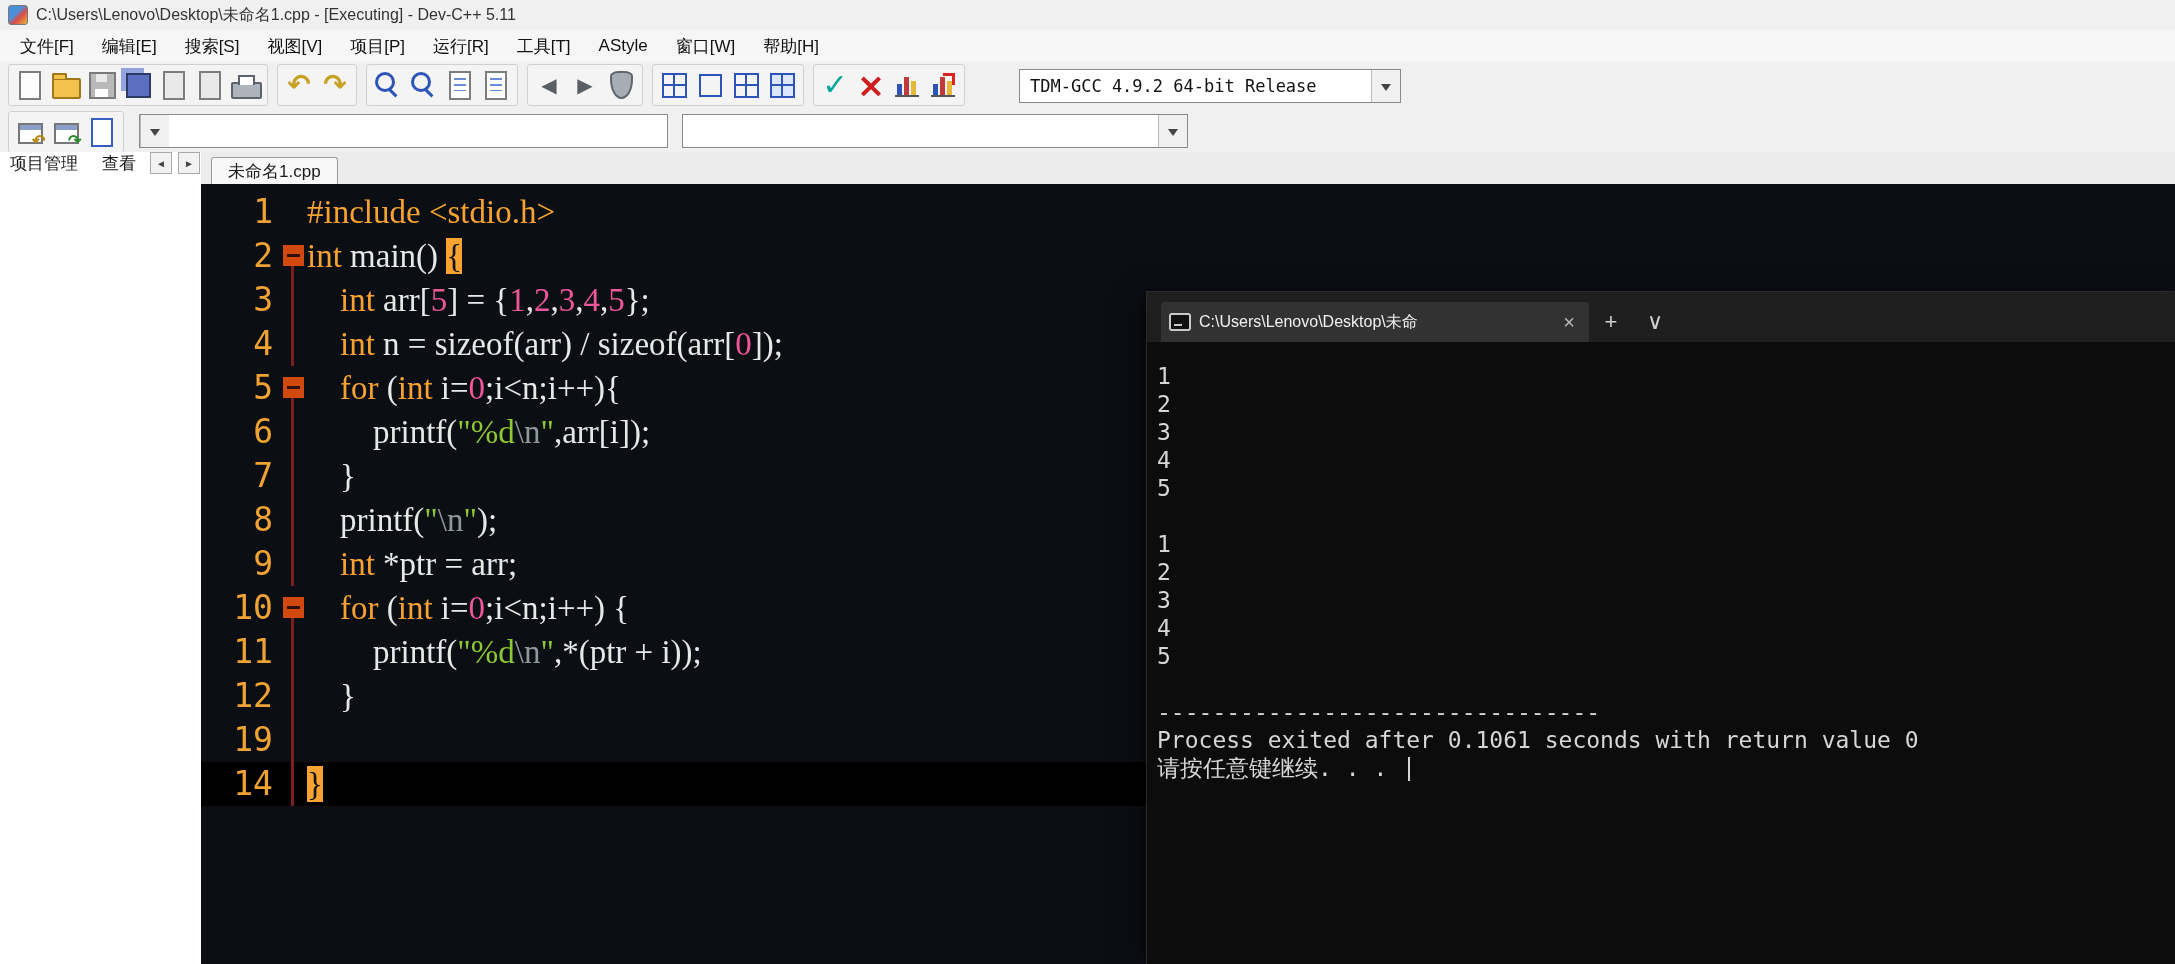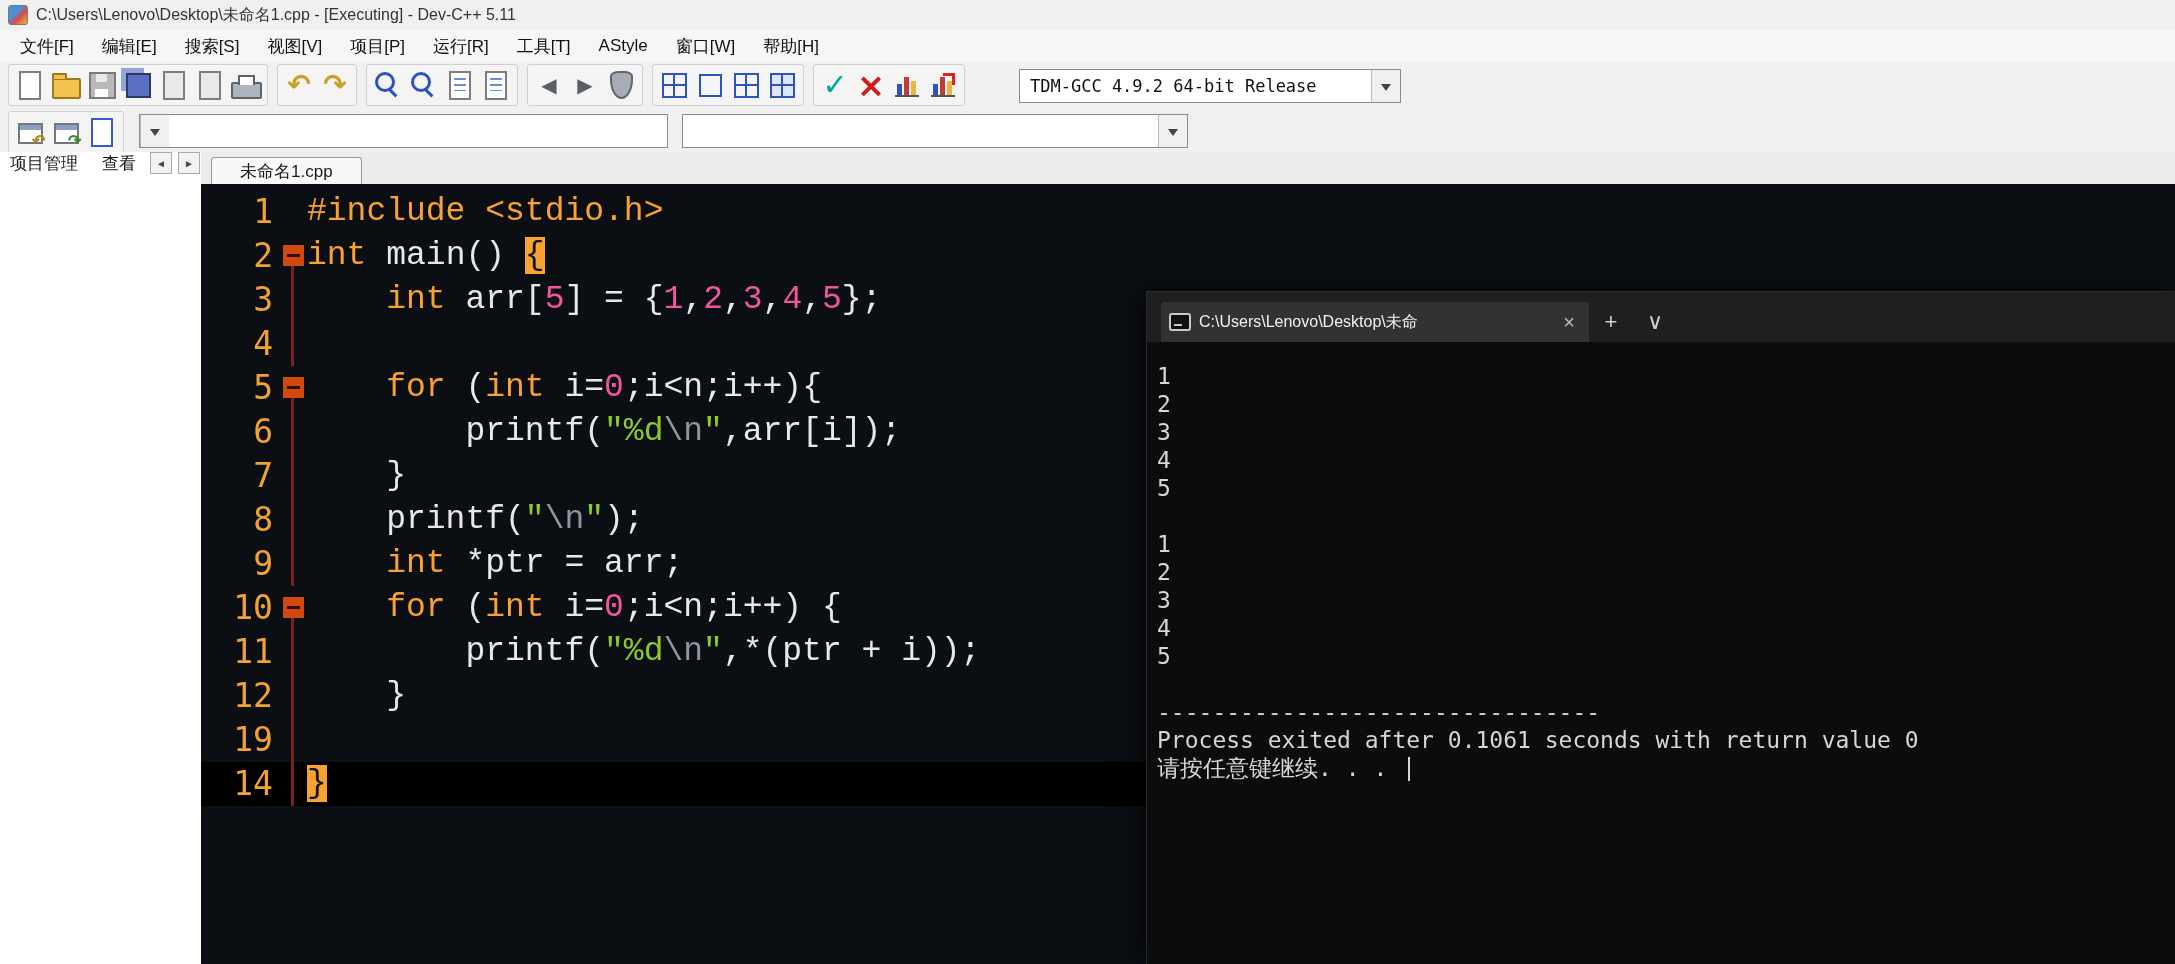--- a/index.html
+++ b/index.html
@@ -90,40 +90,40 @@
 
   
   .panel-head{position:absolute;left:0;top:152px;width:201px;height:32px;background:#fff;
               border-right:1px solid #c8c8c8;display:flex;align-items:flex-start;font-size:17px;}
   .panel-tab{margin-left:10px;white-space:nowrap;}
   .panel-tab.second{margin-left:24px;}
   .spin{width:20px;height:20px;border:1px solid #aaa;background:#f2f2f2;display:flex;
         align-items:center;justify-content:center;font-size:10px;color:#444;margin-left:6px;}
   .spin.first{margin-left:14px;}
   .tabstrip{position:absolute;left:201px;top:152px;right:0;height:32px;background:#ececec;}
-  .file-tab{margin-left:10px;height:27px;margin-top:5px;padding:0 28px;background:#f8f8f8;
+  .file-tab{margin-left:10px;height:27px;margin-top:5px;padding:0 16px;background:#f8f8f8;
             border:1px solid #9a9a9a;border-bottom:none;border-radius:3px 3px 0 0;
             font-size:17px;display:inline-flex;align-items:center;}
 
   
   .left-panel{position:absolute;left:0;top:184px;bottom:0;width:201px;background:#fff;
               border-right:1px solid #c8c8c8;}
 
   
   .editor{position:absolute;left:201px;top:184px;right:0;bottom:0;background:#0b0f14;padding-top:6px;}
   .line{display:flex;height:44px;}
   .line.cur{background:#000;}
   .gut{flex:0 0 72px;text-align:right;padding-right:10px;color:#f0a232;
        font-family:"DejaVu Sans Mono",monospace;font-size:33px;line-height:44px;}
   .margin{flex:0 0 24px;position:relative;}
   .margin.vfull::before{content:"";position:absolute;left:8px;top:0;bottom:0;width:3px;background:#7e1f1f;}
   .margin.vhalf::before{content:"";position:absolute;left:8px;top:50%;bottom:0;width:3px;background:#7e1f1f;}
   .fold-box{position:absolute;left:0;top:11px;width:21px;height:21px;background:#d2490f;}
   .fold-box::after{content:"";position:absolute;left:4px;top:9px;right:4px;height:3px;background:#30100a;}
-  .code{font-family:Liberation Mono, monospace;font-size:33px;line-height:44px;white-space:pre;color:#e8e8e8;}
+  .code{font-family:Liberation Serif, serif;font-size:33px;line-height:44px;white-space:pre;color:#e8e8e8;}
   .tok-kw,.tok-pp{color:#f9a232;}
   .tok-num{color:#f0569b;}
   .tok-str{color:#8cc832;}
   .tok-esc{color:#8f979e;}
   .tok-pl{color:#e8e8e8;}
   .tok-hb{background:#f9a232;color:#101418;}
 
   
   .console{position:absolute;left:1146px;top:291px;right:0;bottom:0;background:#0c0c0c;
            box-shadow:-8px 0 22px rgba(0,0,0,.55);border-left:1px solid #2a2a2a;border-top:1px solid #2a2a2a;}
@@ -316,20 +316,21 @@
         <div class="code"><span class="tok-kw">int</span><span class="tok-pl"> main() </span><span class="tok-hb">{</span></div>
       </div>
       <div class="line">
         <div class="gut">3</div>
         <div class="margin vfull"></div>
         <div class="code"><span class="tok-pl">    </span><span class="tok-kw">int</span><span class="tok-pl"> arr[</span><span class="tok-num">5</span><span class="tok-pl">] = {</span><span class="tok-num">1</span><span class="tok-pl">,</span><span class="tok-num">2</span><span class="tok-pl">,</span><span class="tok-num">3</span><span class="tok-pl">,</span><span class="tok-num">4</span><span class="tok-pl">,</span><span class="tok-num">5</span><span class="tok-pl">};</span></div>
       </div>
       <div class="line">
         <div class="gut">4</div>
         <div class="margin vfull"></div>
+        <div class="code"><span class="tok-pl">    </span><span class="tok-kw">int</span><span class="tok-pl"> n = sizeof(arr) / sizeof(arr[</span><span class="tok-num">0</span><span class="tok-pl">]);</span></div>
       </div>
       <div class="line">
         <div class="gut">5</div>
         <div class="margin vhalf">
           <div class="fold-box"></div>
         </div>
         <div class="code"><span class="tok-pl">    </span><span class="tok-kw">for</span><span class="tok-pl"> (</span><span class="tok-kw">int</span><span class="tok-pl"> i=</span><span class="tok-num">0</span><span class="tok-pl">;i&lt;n;i++){</span></div>
       </div>
       <div class="line">
         <div class="gut">6</div>

